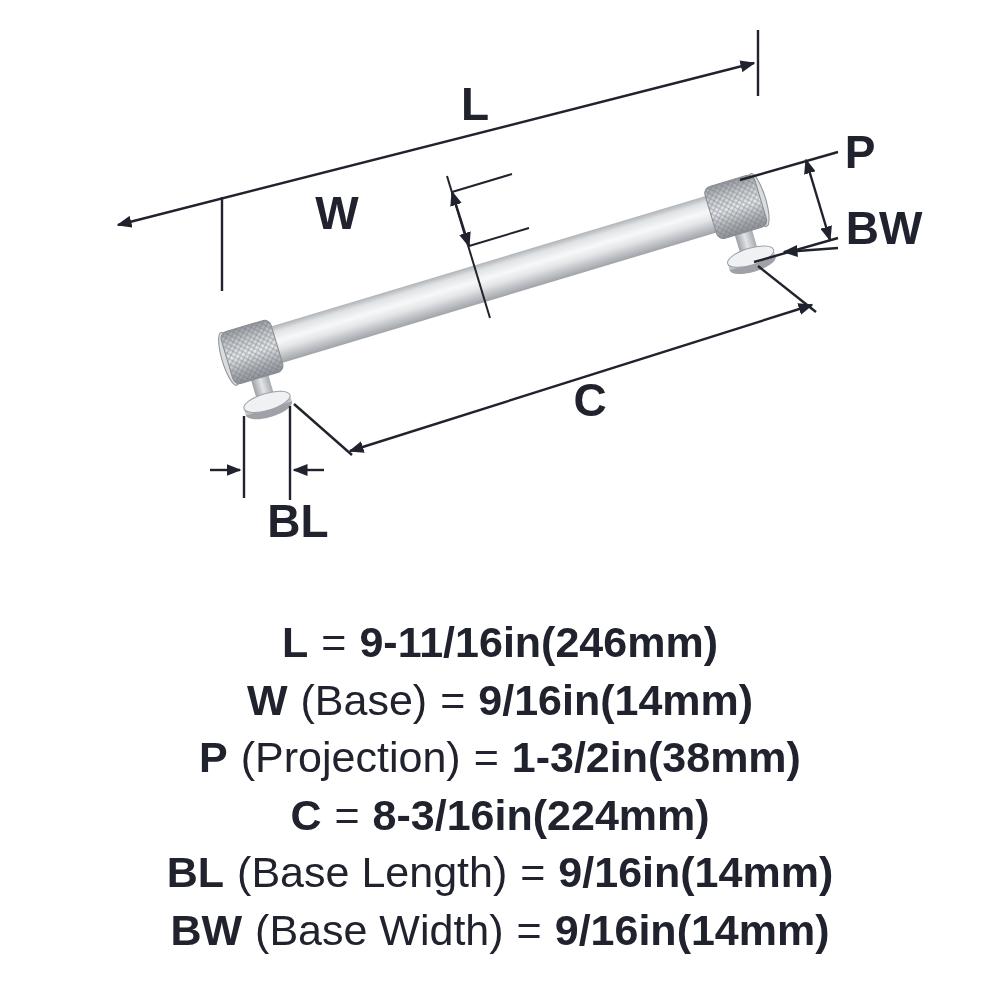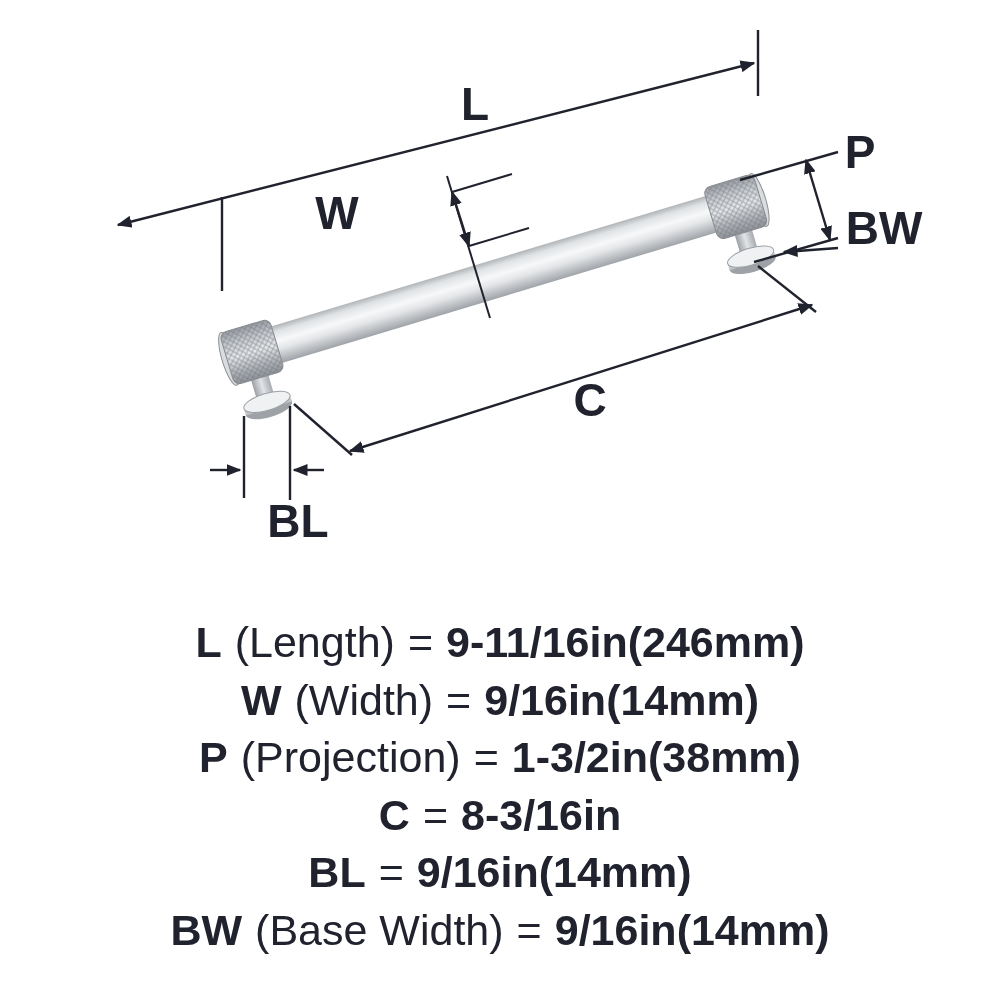--- a/index.html
+++ b/index.html
@@ -132,46 +132,47 @@
       <line class="dl" x1="290" y1="406" x2="290" y2="500"></line>
       <line class="dl" x1="210" y1="470" x2="240" y2="470" marker-end="url(#arw)"></line>
       <line class="dl" x1="324" y1="470" x2="294" y2="470" marker-end="url(#arw)"></line>
       <text class="dimlabel" x="298" y="537">BL</text>
     </g>
   </svg>
 
   <div class="specs">
     <div class="spec-row">
       <span class="sym">L</span>
-      <span class="nm">(Length)</span>
       <span class="eq">=</span>
       <span class="val">9-11/16in</span>
       <span class="metric">(246mm)</span>
     </div>
     <div class="spec-row">
       <span class="sym">W</span>
-      <span class="nm">(Width)</span>
+      <span class="nm">(Base)</span>
       <span class="eq">=</span>
       <span class="val">9/16in</span>
       <span class="metric">(14mm)</span>
     </div>
     <div class="spec-row">
       <span class="sym">P</span>
       <span class="nm">(Projection)</span>
       <span class="eq">=</span>
       <span class="val">1-3/2in</span>
       <span class="metric">(38mm)</span>
     </div>
     <div class="spec-row">
       <span class="sym">C</span>
       <span class="eq">=</span>
       <span class="val">8-3/16in</span>
+      <span class="metric">(224mm)</span>
     </div>
     <div class="spec-row">
       <span class="sym">BL</span>
+      <span class="nm">(Base Length)</span>
       <span class="eq">=</span>
       <span class="val">9/16in</span>
       <span class="metric">(14mm)</span>
     </div>
     <div class="spec-row">
       <span class="sym">BW</span>
       <span class="nm">(Base Width)</span>
       <span class="eq">=</span>
       <span class="val">9/16in</span>
       <span class="metric">(14mm)</span>

